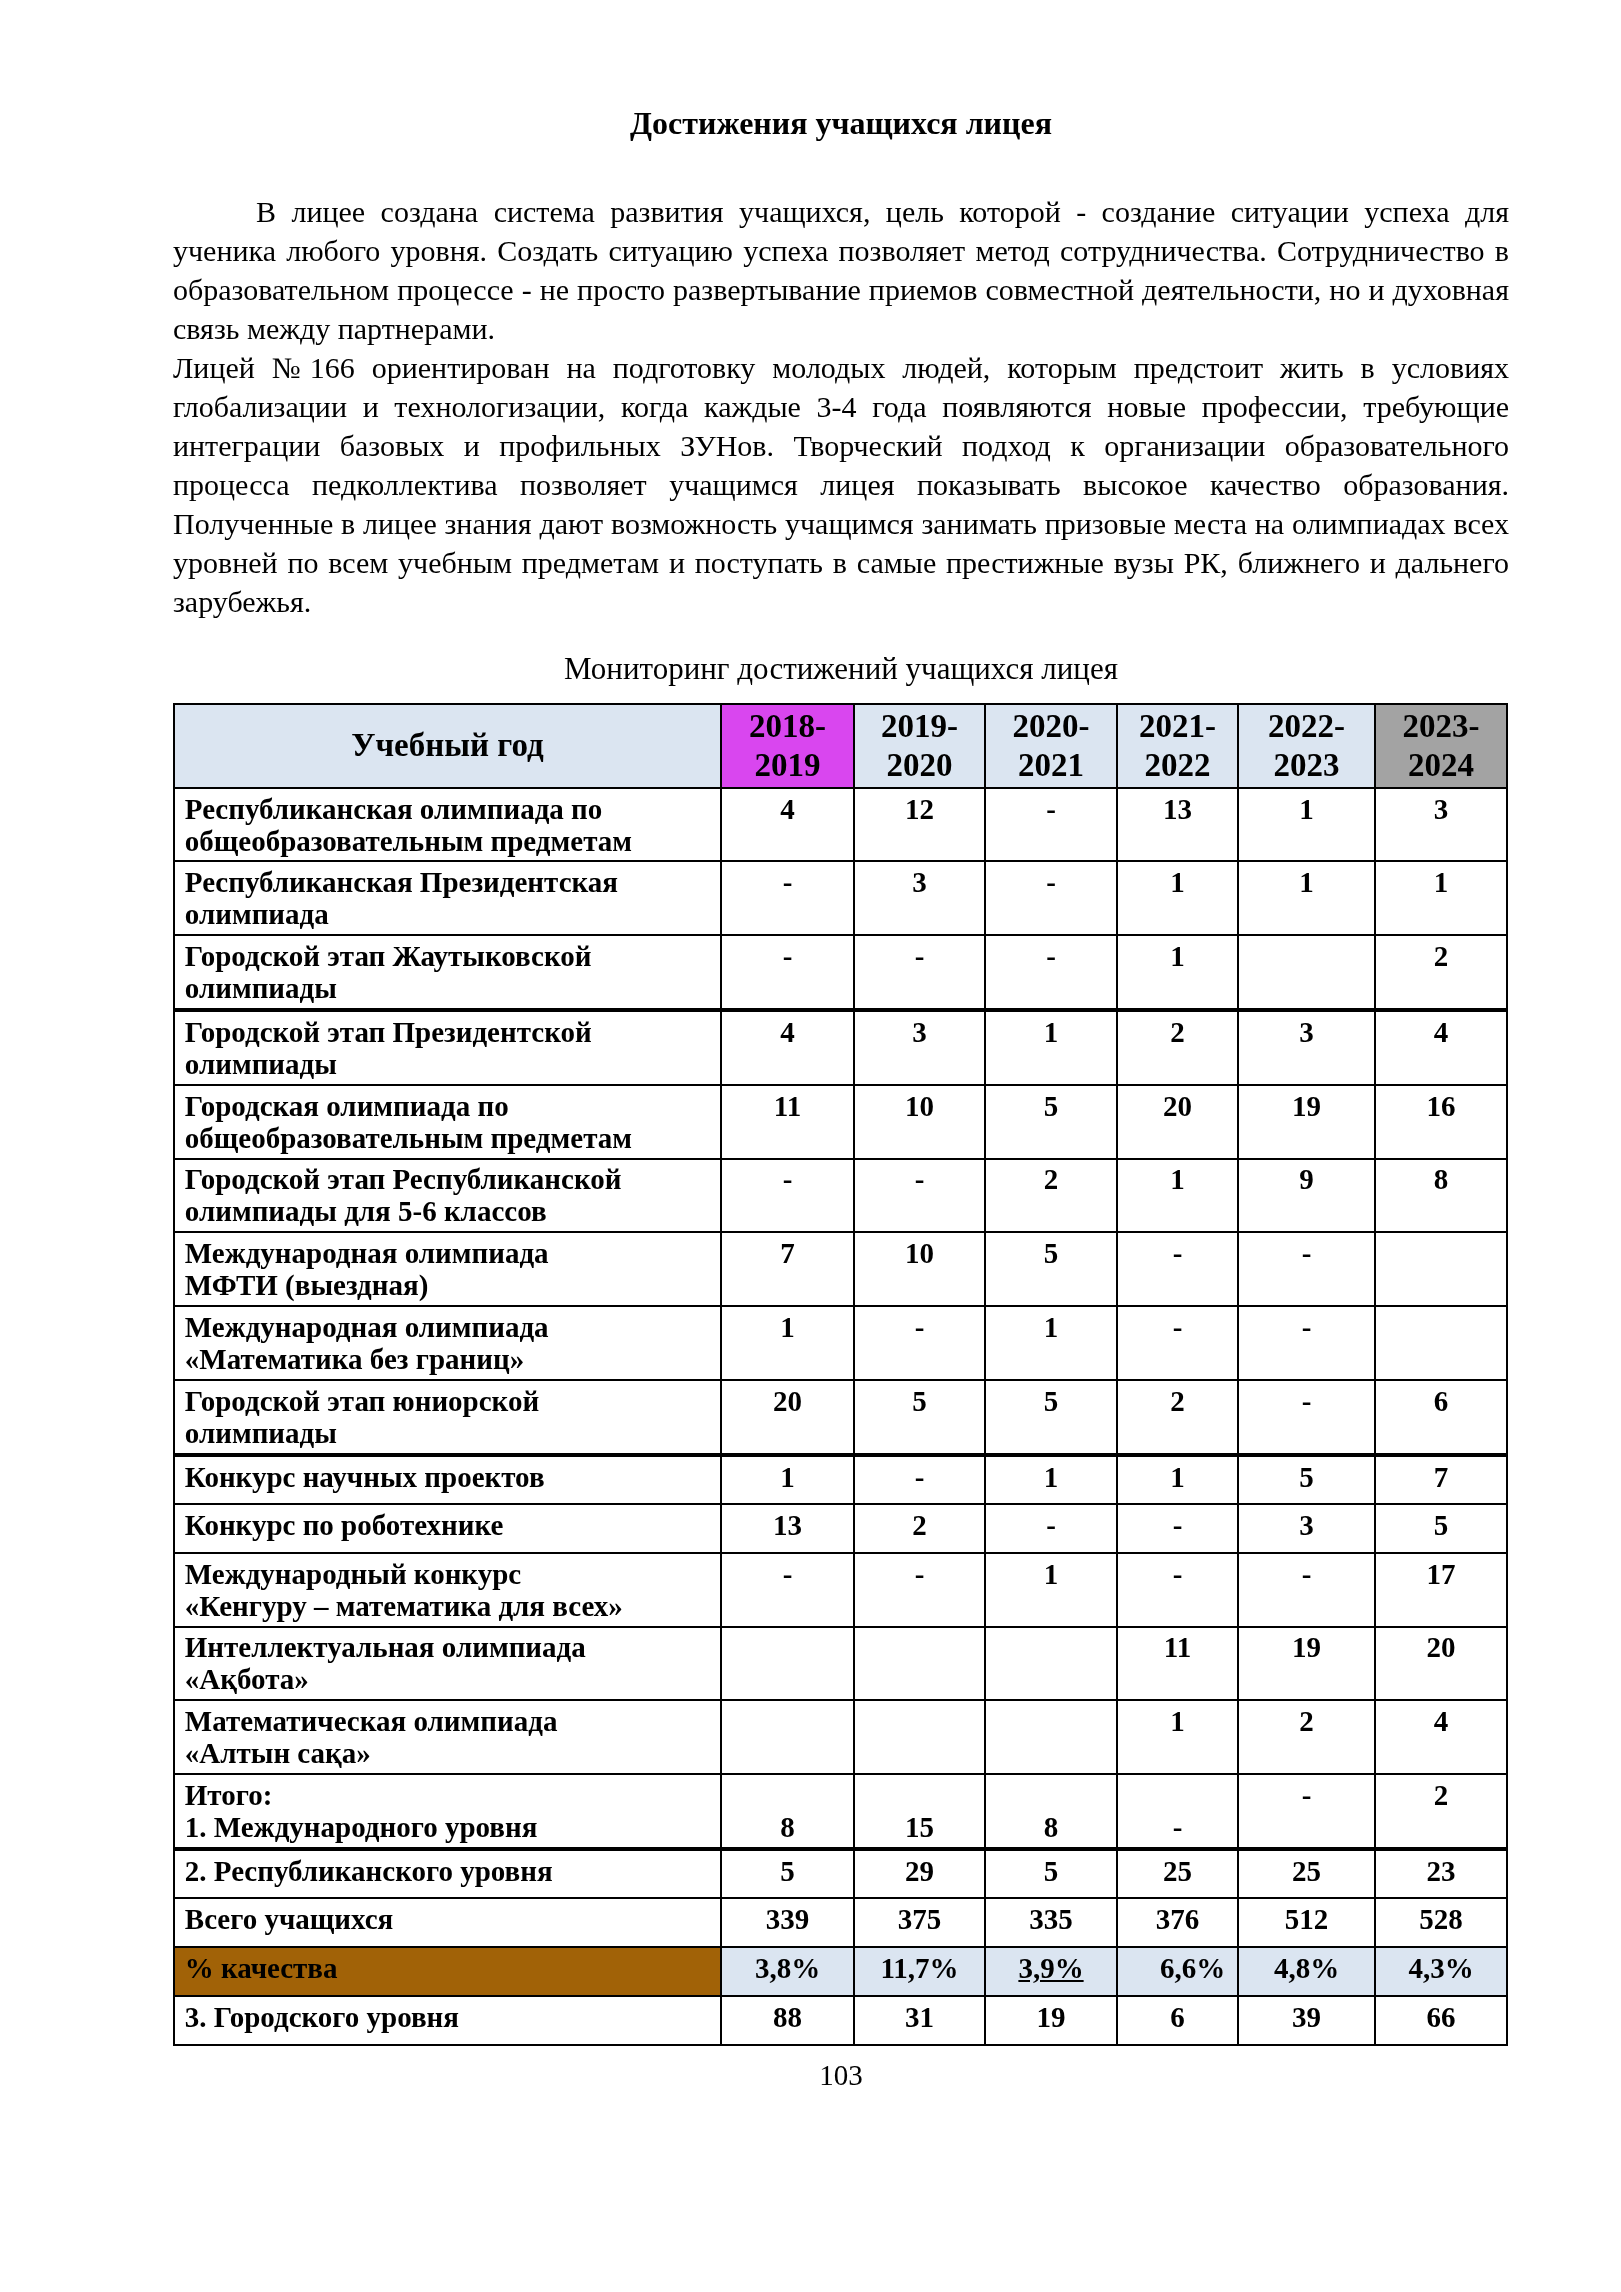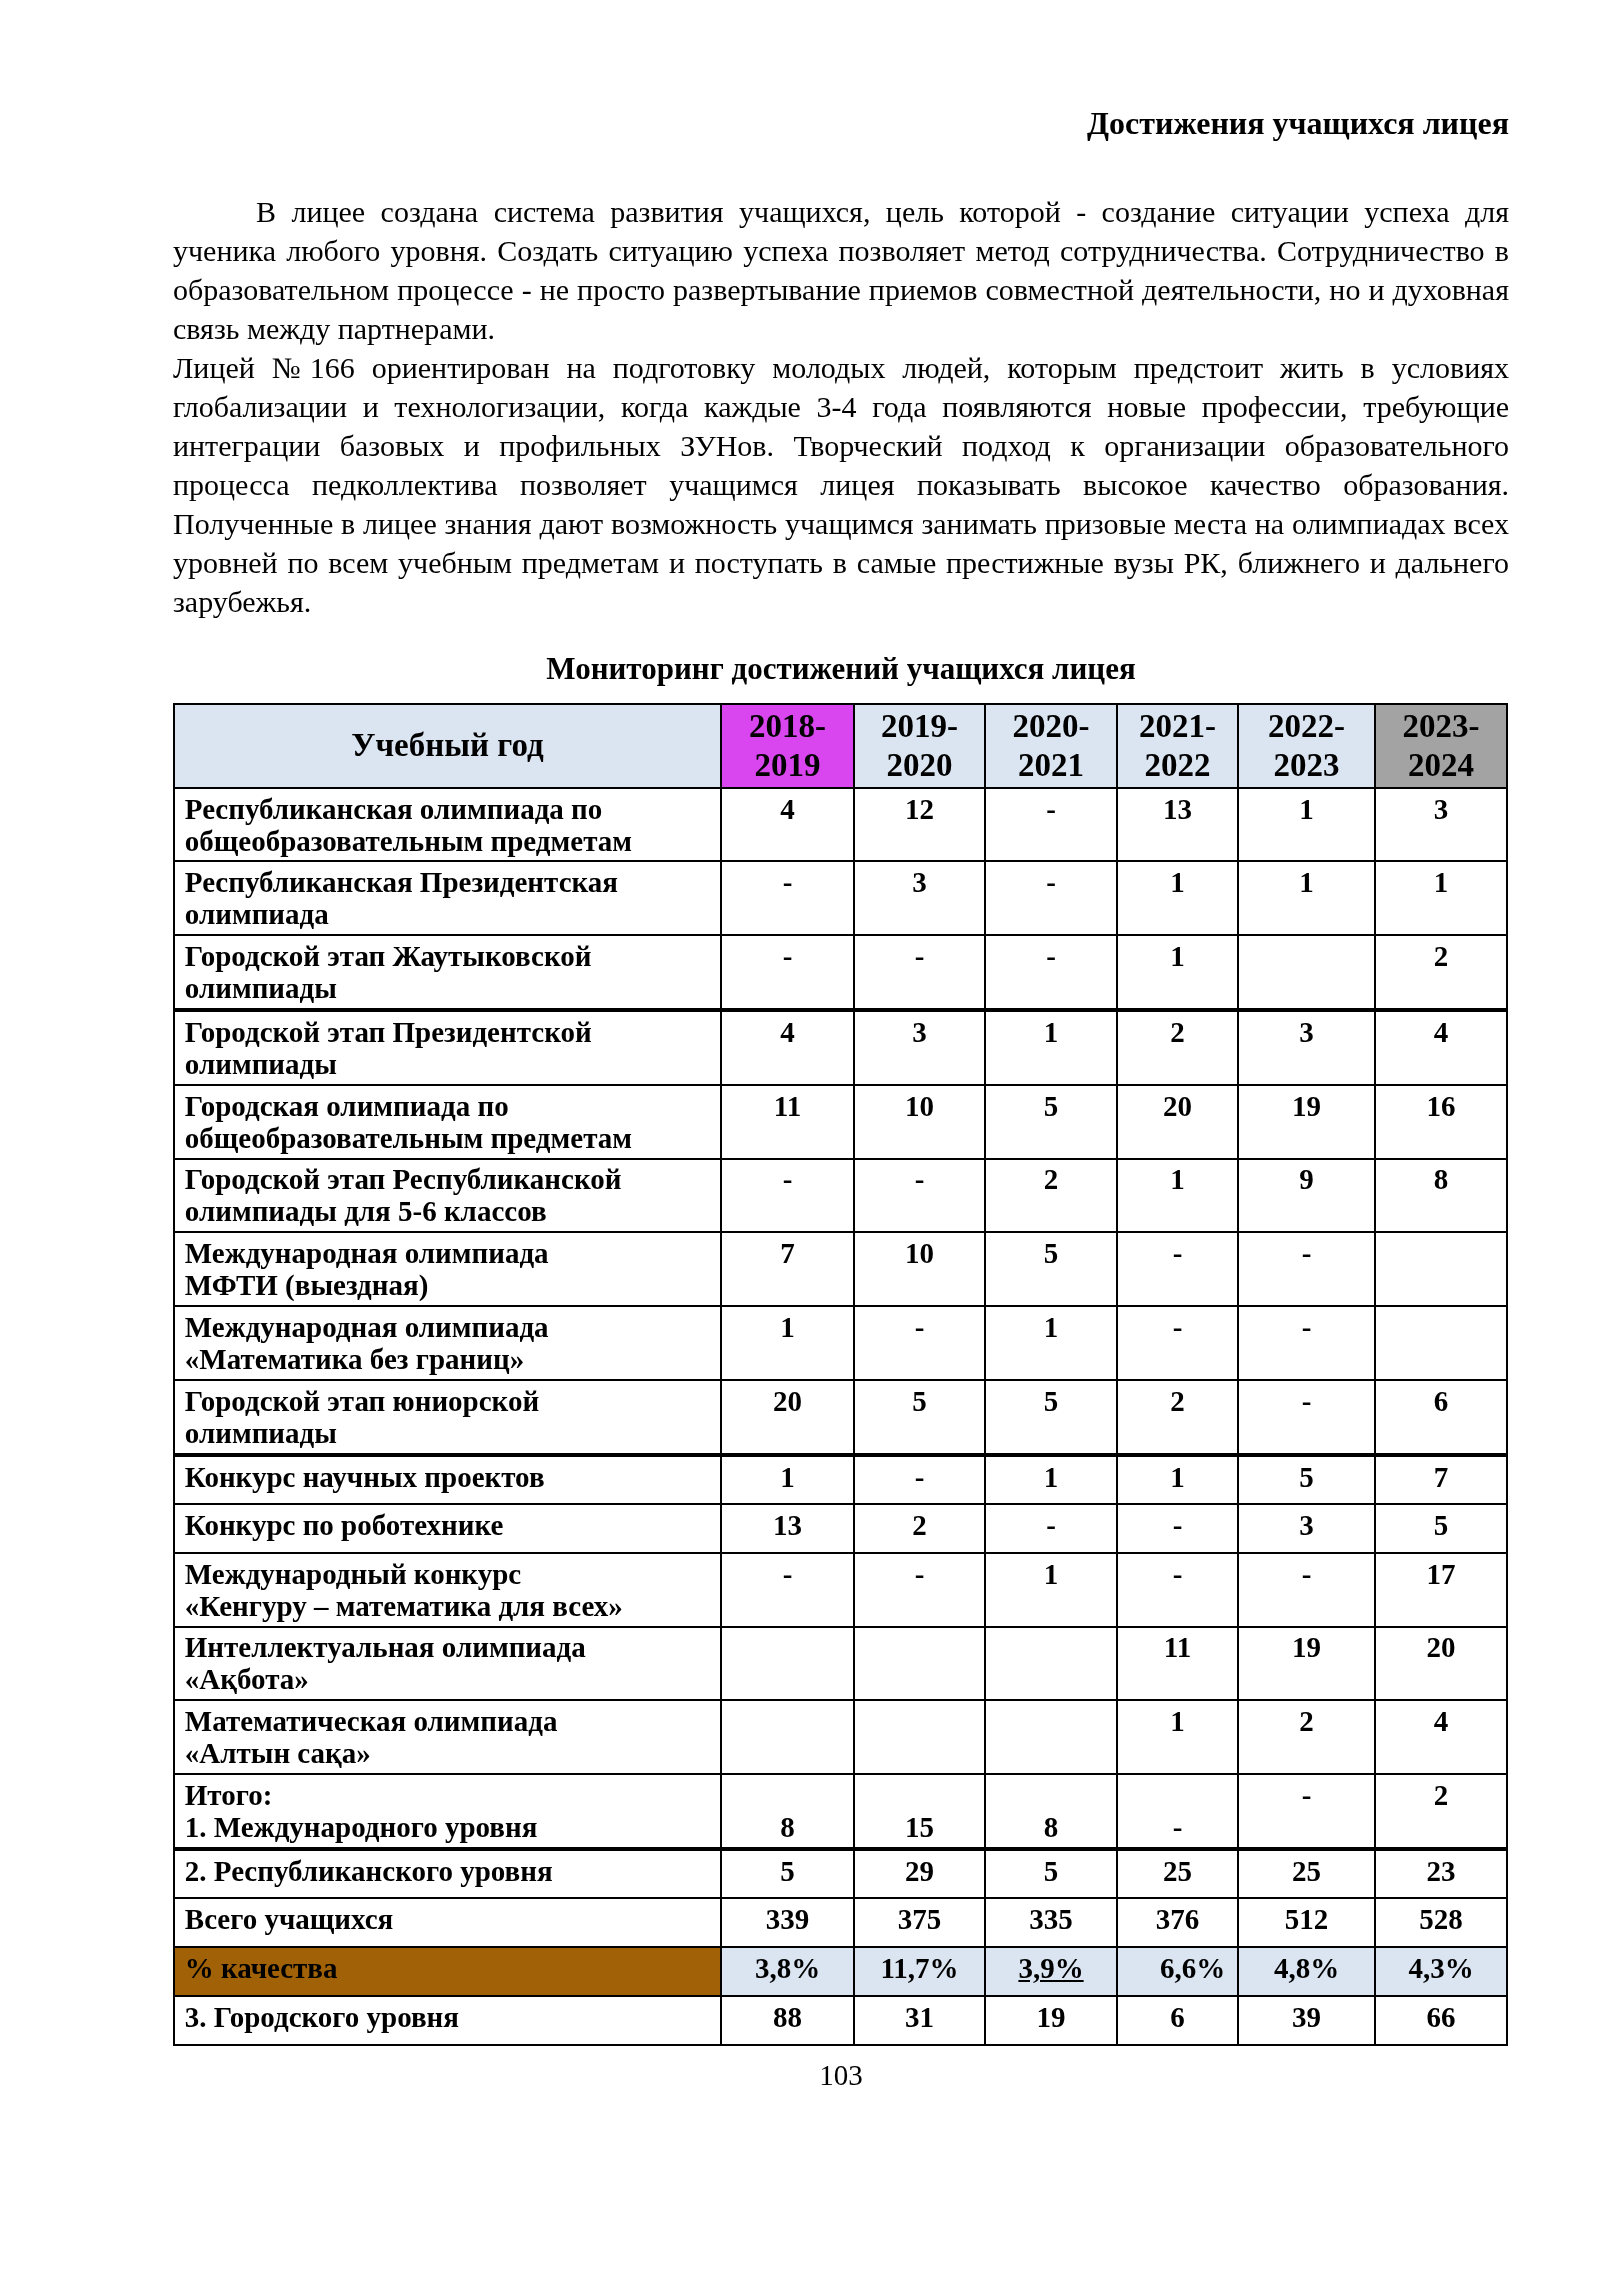--- a/index.html
+++ b/index.html
@@ -12,36 +12,36 @@
     color:#000000;
     overflow:hidden;
   }
   .content {
     position:absolute;
     left:173px; top:0;
     width:1336px;
   }
   .doc-title {
     margin:104px 0 49px 0;
-    text-align:right;
+    text-align:center;
     font-weight:bold;
     font-size:32px;
     line-height:39px;
   }
   .para {
     margin:0;
     font-size:30px;
     line-height:39px;
     text-align:justify;
   }
   .para.first-indent { text-indent:83px; }
   .table-title {
     margin:29px 0 15.7px 0;
     text-align:center;
-    font-weight:bold;
+    font-weight:normal;
     font-size:31px;
     line-height:37px;
   }
   table.monitoring {
     border-collapse:collapse;
     table-layout:fixed;
     width:1334px;
     border:2.9px solid #000;
   }
   table.monitoring th, table.monitoring td {

